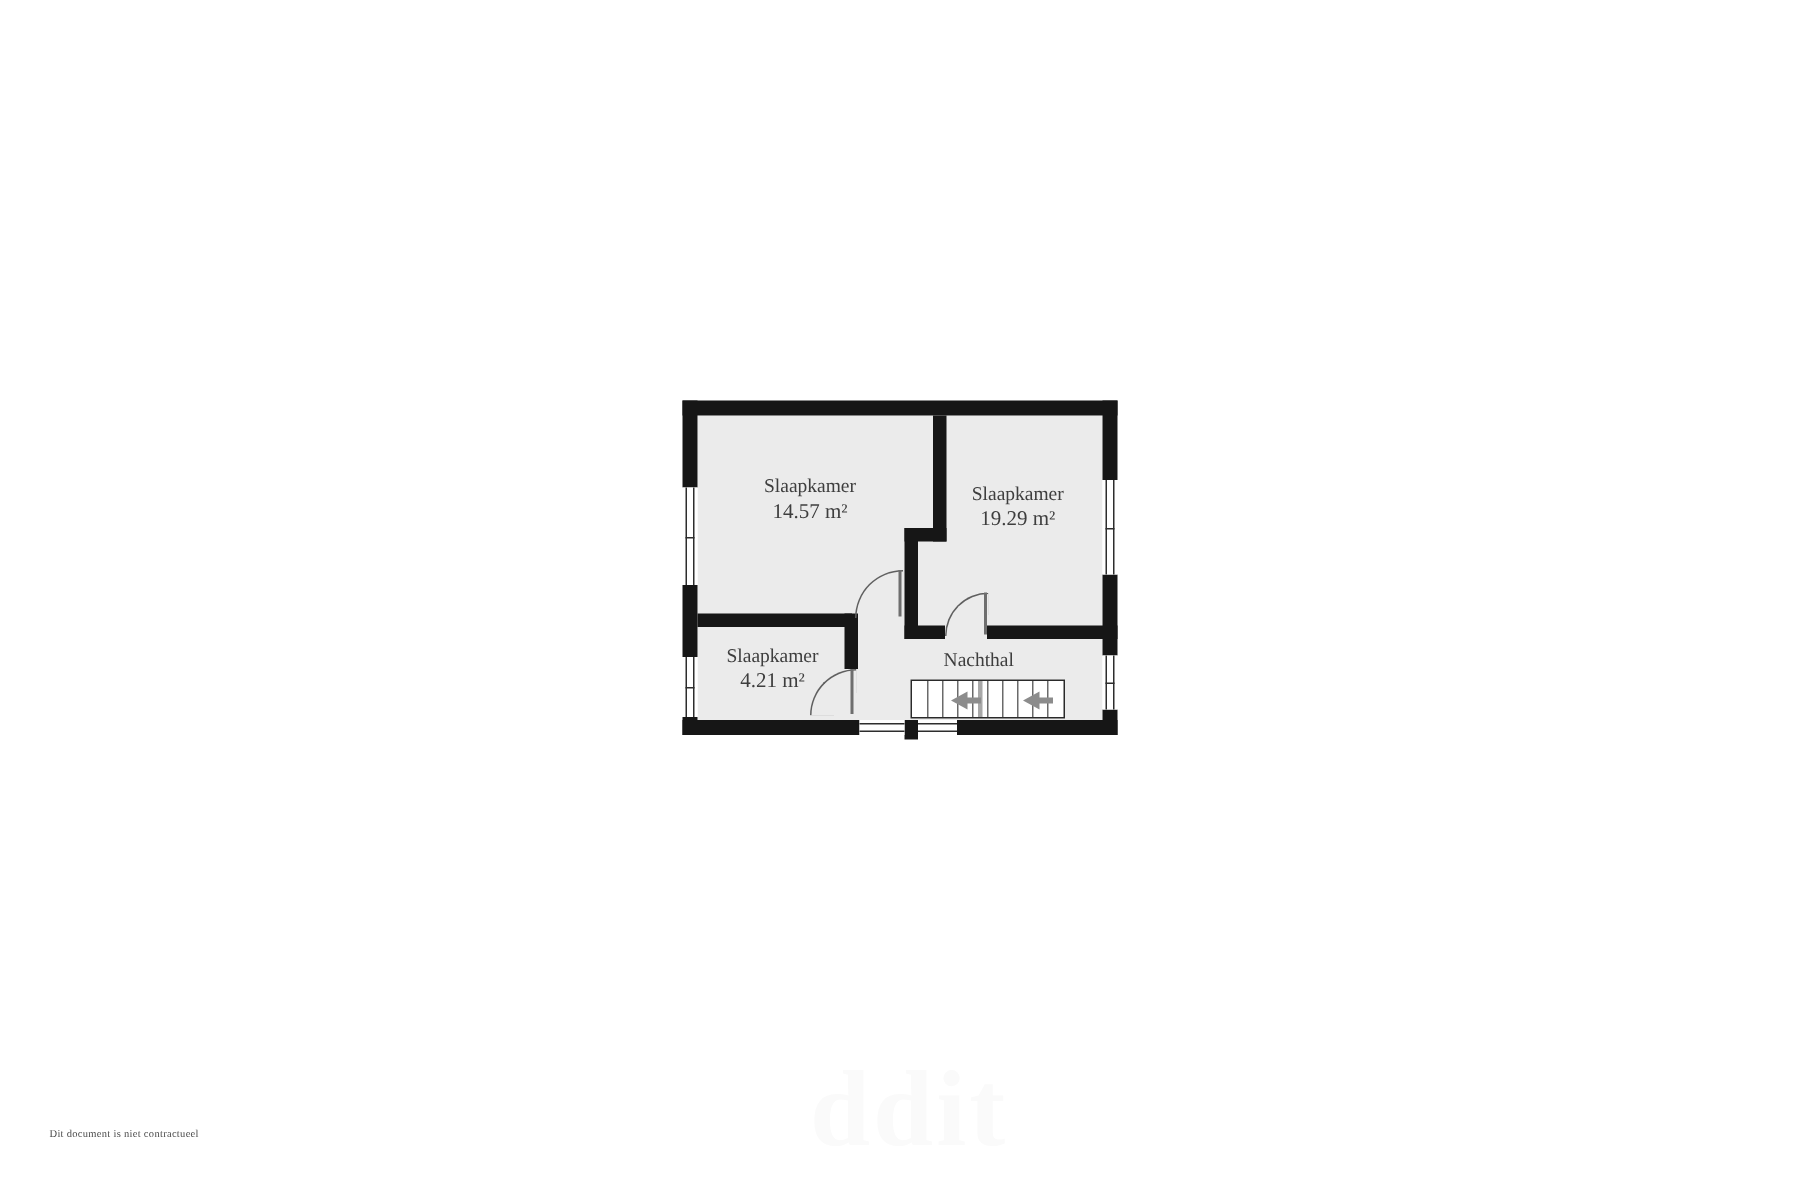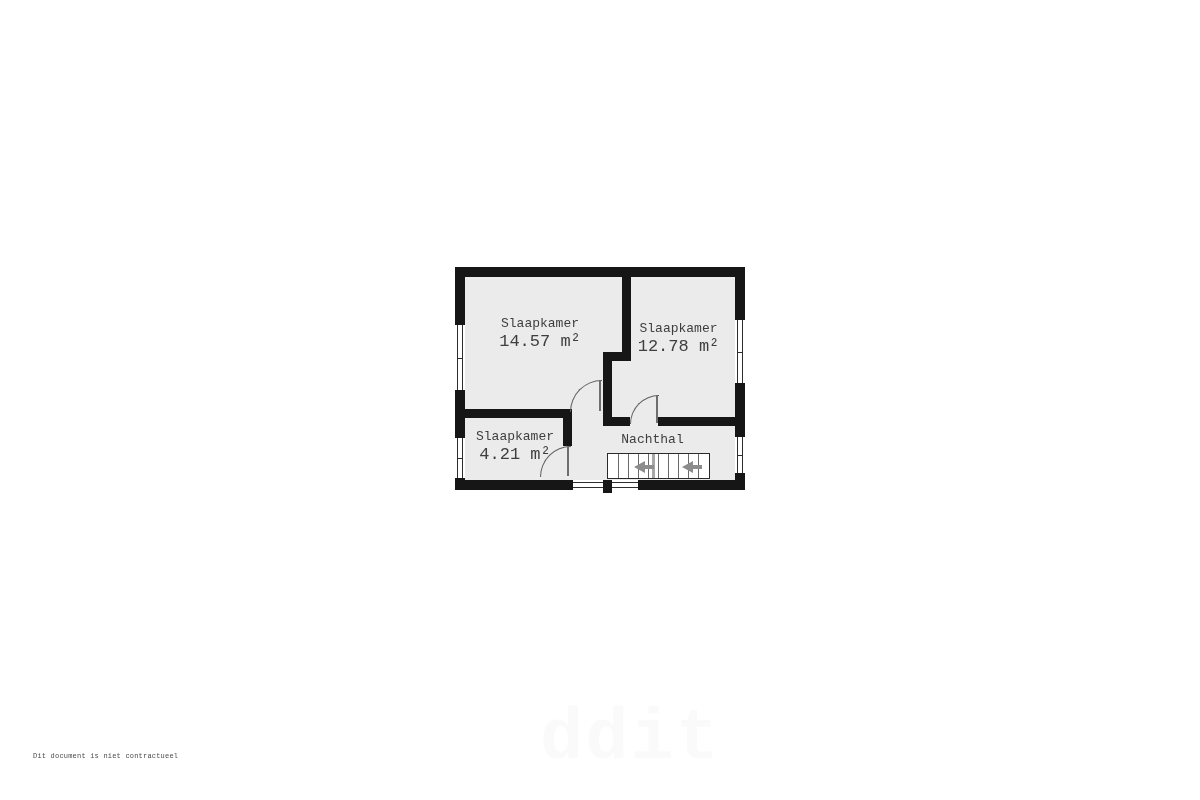--- a/index.html
+++ b/index.html
@@ -1,17 +1,17 @@
 <!DOCTYPE html>
 <html><head>
 <meta charset="utf-8">
 <style>
   html,body{margin:0;padding:0;background:#ffffff;}
   .canvas{position:relative;width:1200px;height:800px;background:#ffffff;overflow:hidden;
-          font-family:Liberation Mono, monospace;}
+          font-family:Liberation Serif, serif;}
   
   .plan{position:absolute;left:455px;top:267px;width:290px;height:223px;}
   .abs{position:absolute;}
   .floor{left:10px;top:10px;width:270px;height:203px;background:#ebebeb;}
   .wall{background:#161616;}
   
   .window{background:#ffffff;}
   .window.v .wl{position:absolute;top:0;bottom:0;width:1px;background:#2d2d2d;}
   .window.v .wl.a{left:2px;} .window.v .wl.b{left:7px;}
   .window.v .tick{position:absolute;left:2px;right:2px;top:50%;height:1px;background:#2d2d2d;}
@@ -26,21 +26,21 @@
           border:1px solid #2a2a2a;box-sizing:border-box;}
   .tread{position:absolute;top:0;bottom:0;width:1px;background:#6a6a6a;}
   .stair-divider{position:absolute;top:0;bottom:0;left:44px;width:3px;background:#a8a8a8;}
   .stair-arrow{position:absolute;width:20px;height:12px;}
   .stair-arrow .head{position:absolute;left:0;top:0;width:0;height:0;
      border-top:6px solid transparent;border-bottom:6px solid transparent;
      border-right:11px solid #8c8c8c;}
   .stair-arrow .shaft{position:absolute;left:10px;top:4px;width:10px;height:4px;background:#8c8c8c;}
   
   .room-label{position:absolute;text-align:center;color:#3e3e3e;font-size:13px;line-height:18px;}
-  .room-label .area{font-size:17px;}
+  .room-label .area{font-size:14px;}
   
   .disclaimer{position:absolute;left:33px;top:752px;font-size:7px;color:#4a4a4a;letter-spacing:.2px;}
   .watermark{position:absolute;left:540px;top:698px;width:220px;font-size:72px;font-weight:bold;
              color:#fafafa;letter-spacing:2px;}
 </style>
 </head>
 <body>
 
 <div class="canvas">
 
@@ -125,21 +125,21 @@
           <i class="shaft"></i>
         </span>
     </div>
 
     <div class="room-label" style="left:10px;top:48px;width:150px;">
       <div>Slaapkamer</div>
       <div class="area">14.57 m²</div>
     </div>
     <div class="room-label" style="left:157px;top:53px;width:133px;">
       <div>Slaapkamer</div>
-      <div class="area">12.78 m²</div>
+      <div class="area">19.29 m²</div>
     </div>
     <div class="room-label" style="left:5px;top:161px;width:110px;">
       <div>Slaapkamer</div>
       <div class="area">4.21 m²</div>
     </div>
     <div class="room-label" style="left:140px;top:164px;width:115px;">
       <div>Nachthal</div>
     </div>
 
   </div>

